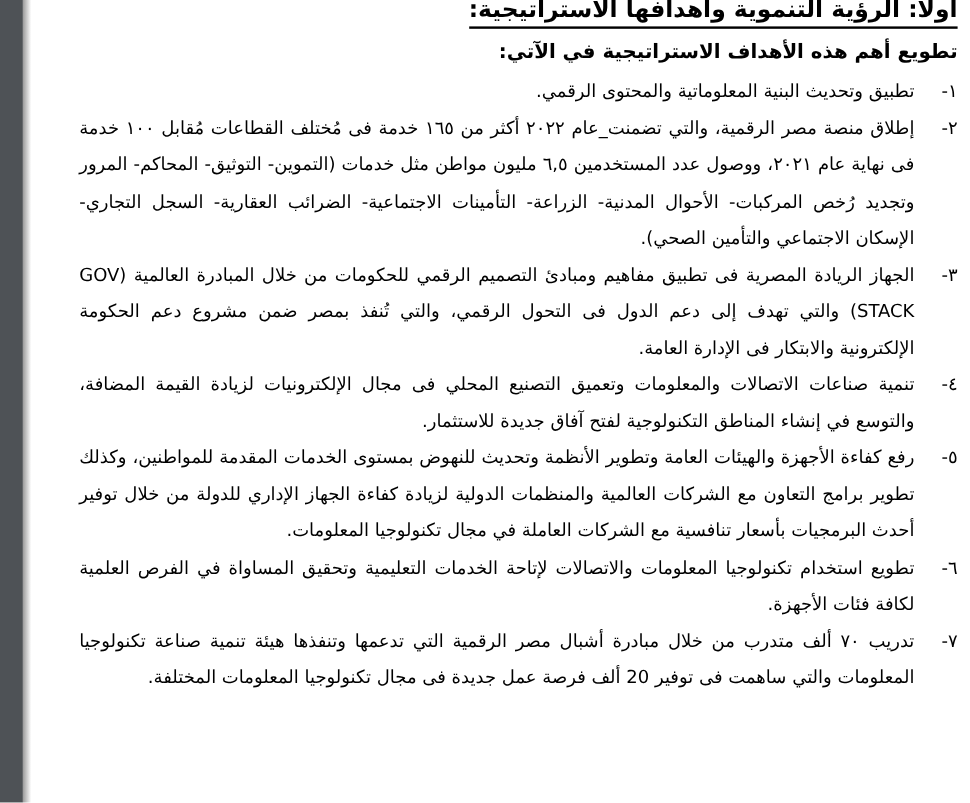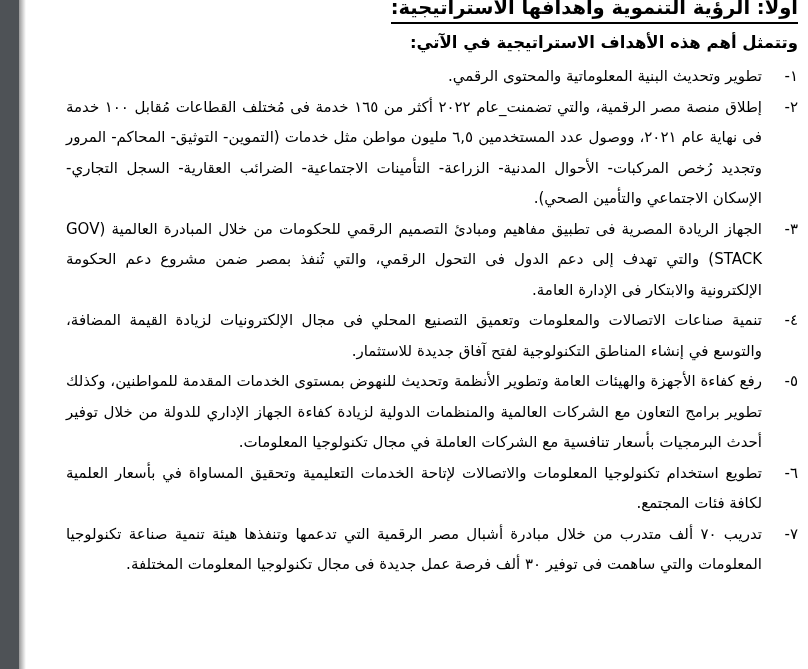--- a/index.html
+++ b/index.html
@@ -87,27 +87,27 @@
 <div class="viewport">
   <div class="gutter"></div>
   <div class="gutter-shadow"></div>
 
   <div class="page">
 
     <div class="heading">
       <span class="heading-text">أولاً: الرؤية التنموية وأهدافها الاستراتيجية:</span>
     </div>
 
-    <div class="subheading">وتتمثل أهم هذه الأهداف الاستراتيجية في الآتي:</div>
+    <div class="subheading">تطويع أهم هذه الأهداف الاستراتيجية في الآتي:</div>
 
     <div class="objectives">
 
       <div class="item">
         <span class="num">١-</span>
-        <span class="txt">تطوير وتحديث البنية المعلوماتية والمحتوى الرقمي.</span>
+        <span class="txt">تطبيق وتحديث البنية المعلوماتية والمحتوى الرقمي.</span>
       </div>
 
       <div class="item">
         <span class="num">٢-</span>
         <span class="txt">إطلاق منصة مصر الرقمية، والتي تضمنت_عام ٢٠٢٢ أكثر من ١٦٥ خدمة فى مُختلف القطاعات مُقابل ١٠٠ خدمة فى نهاية عام ٢٠٢١، ووصول عدد المستخدمين ٦,٥ مليون مواطن مثل خدمات (التموين- التوثيق- المحاكم- المرور وتجديد رُخص المركبات- الأحوال المدنية- الزراعة- التأمينات الاجتماعية- الضرائب العقارية- السجل التجاري- الإسكان الاجتماعي والتأمين الصحي).</span>
       </div>
 
       <div class="item">
         <span class="num">٣-</span>
         <span class="txt">الجهاز الريادة المصرية فى تطبيق مفاهيم ومبادئ التصميم الرقمي للحكومات من خلال المبادرة العالمية (GOV STACK) والتي تهدف إلى دعم الدول فى التحول الرقمي، والتي تُنفذ بمصر ضمن مشروع دعم الحكومة الإلكترونية والابتكار فى الإدارة العامة.</span>
@@ -118,23 +118,23 @@
         <span class="txt">تنمية صناعات الاتصالات والمعلومات وتعميق التصنيع المحلي فى مجال الإلكترونيات لزيادة القيمة المضافة، والتوسع في إنشاء المناطق التكنولوجية لفتح آفاق جديدة للاستثمار.</span>
       </div>
 
       <div class="item">
         <span class="num">٥-</span>
         <span class="txt">رفع كفاءة الأجهزة والهيئات العامة وتطوير الأنظمة وتحديث للنهوض بمستوى الخدمات المقدمة للمواطنين، وكذلك تطوير برامج التعاون مع الشركات العالمية والمنظمات الدولية لزيادة كفاءة الجهاز الإداري للدولة من خلال توفير أحدث البرمجيات بأسعار تنافسية مع الشركات العاملة في مجال تكنولوجيا المعلومات.</span>
       </div>
 
       <div class="item">
         <span class="num">٦-</span>
-        <span class="txt">تطويع استخدام تكنولوجيا المعلومات والاتصالات لإتاحة الخدمات التعليمية وتحقيق المساواة في بأسعار العلمية لكافة فئات المجتمع.</span>
+        <span class="txt">تطويع استخدام تكنولوجيا المعلومات والاتصالات لإتاحة الخدمات التعليمية وتحقيق المساواة في الفرص العلمية لكافة فئات الأجهزة.</span>
       </div>
 
       <div class="item">
         <span class="num">٧-</span>
-        <span class="txt">تدريب ٧٠ ألف متدرب من خلال مبادرة أشبال مصر الرقمية التي تدعمها وتنفذها هيئة تنمية صناعة تكنولوجيا المعلومات والتي ساهمت فى توفير ٣٠ ألف فرصة عمل جديدة فى مجال تكنولوجيا المعلومات المختلفة.</span>
+        <span class="txt">تدريب ٧٠ ألف متدرب من خلال مبادرة أشبال مصر الرقمية التي تدعمها وتنفذها هيئة تنمية صناعة تكنولوجيا المعلومات والتي ساهمت فى توفير 20 ألف فرصة عمل جديدة فى مجال تكنولوجيا المعلومات المختلفة.</span>
       </div>
 
     </div>
   </div>
 </div>
 
 </body></html>

